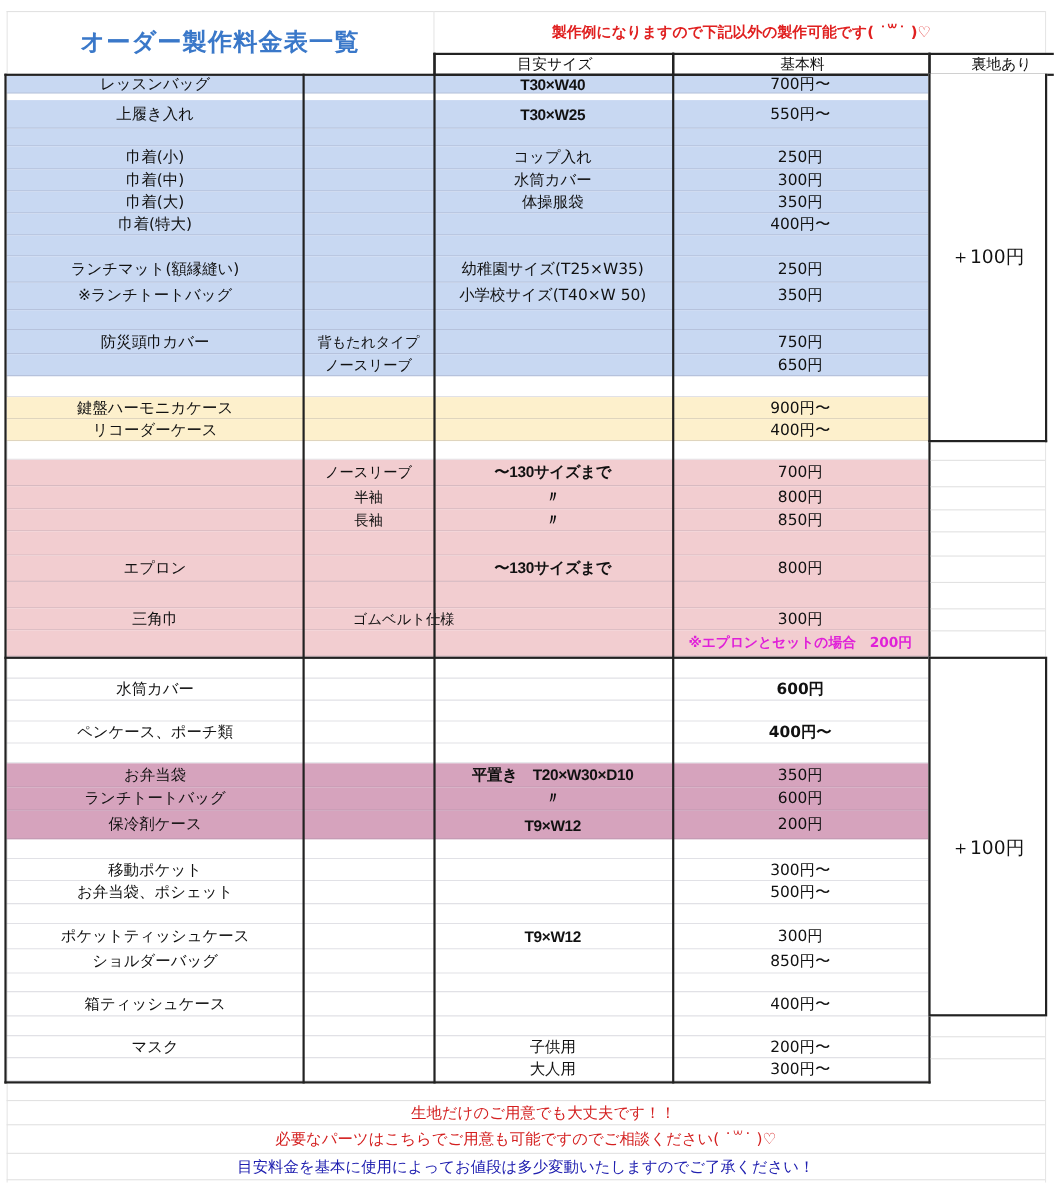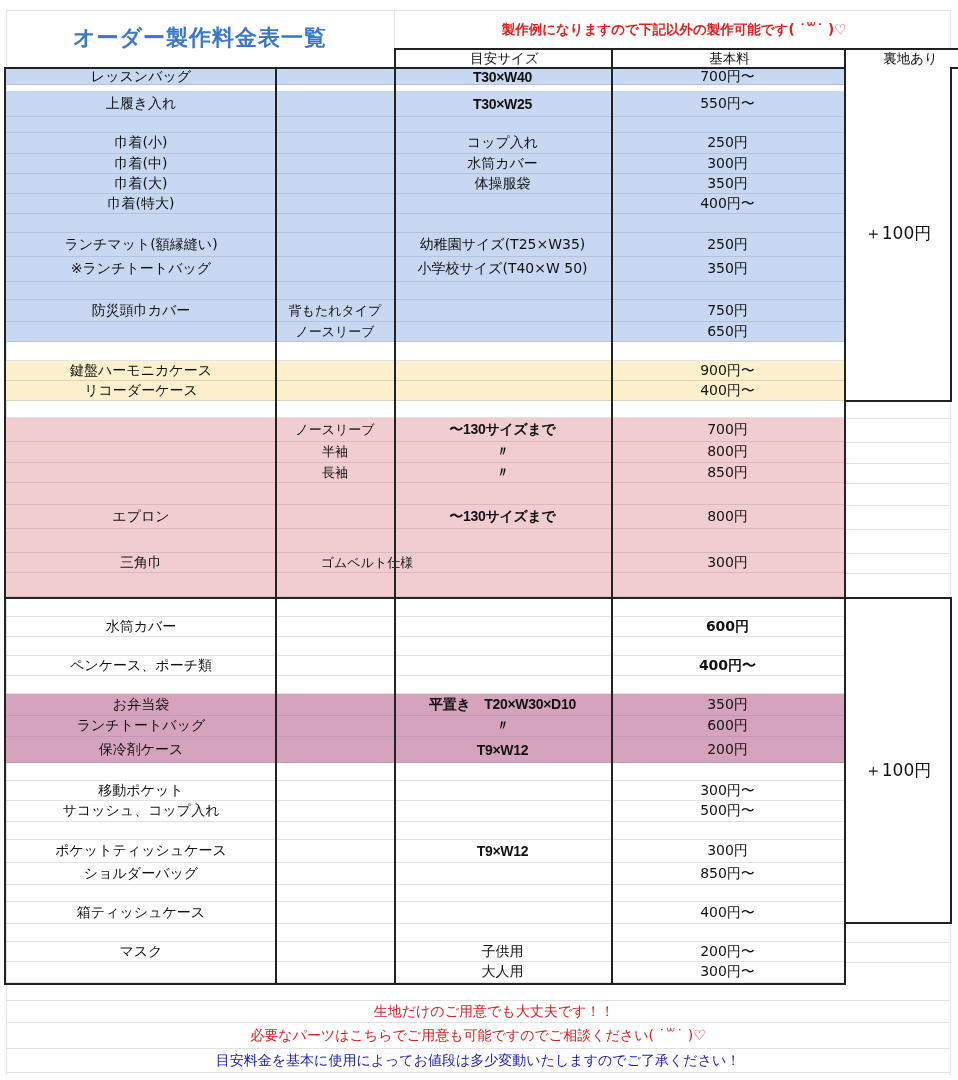--- a/index.html
+++ b/index.html
@@ -190,20 +190,21 @@
     <div class="row rowline pink" style="top: 553px; height: 20px;">
       <div class="cell c1">三角巾</div>
       <div class="cell c2" style="font-size: 13px; margin-left: 32px;">ゴムベルト仕様</div>
       <div class="cell c3"></div>
       <div class="cell c4">300円</div>
     </div>
     <div class="row rowline pink" style="top: 573px; height: 24px;">
       <div class="cell c1"></div>
       <div class="cell c2" style="font-size: 13px;"></div>
       <div class="cell c3"></div>
+      <div class="cell c4 note-magenta">※エプロンとセットの場合　200円</div>
     </div>
     <div class="row rowline " style="top: 597px; height: 20px;">
       <div class="cell c1"></div>
       <div class="cell c2" style="font-size: 13px;"></div>
       <div class="cell c3"></div>
       <div class="cell c4"></div>
     </div>
     <div class="row rowline " style="top: 617px; height: 20px;">
       <div class="cell c1">水筒カバー</div>
       <div class="cell c2" style="font-size: 13px;"></div>
@@ -252,21 +253,21 @@
       <div class="cell c3"></div>
       <div class="cell c4"></div>
     </div>
     <div class="row rowline " style="top: 781px; height: 20px; text-align: center;">
       <div class="cell c1">移動ポケット</div>
       <div class="cell c2" style="font-size: 13px;"></div>
       <div class="cell c3"></div>
       <div class="cell c4">300円〜</div>
     </div>
     <div class="row rowline " style="top: 801px; height: 21px;">
-      <div class="cell c1">サコッシュ、コップ入れ</div>
+      <div class="cell c1">お弁当袋、ポシェット</div>
       <div class="cell c2" style="font-size: 13px;"></div>
       <div class="cell c3"></div>
       <div class="cell c4">500円〜</div>
     </div>
     <div class="row rowline " style="top: 822px; height: 18px;">
       <div class="cell c1"></div>
       <div class="cell c2" style="font-size: 13px;"></div>
       <div class="cell c3"></div>
       <div class="cell c4"></div>
     </div>

